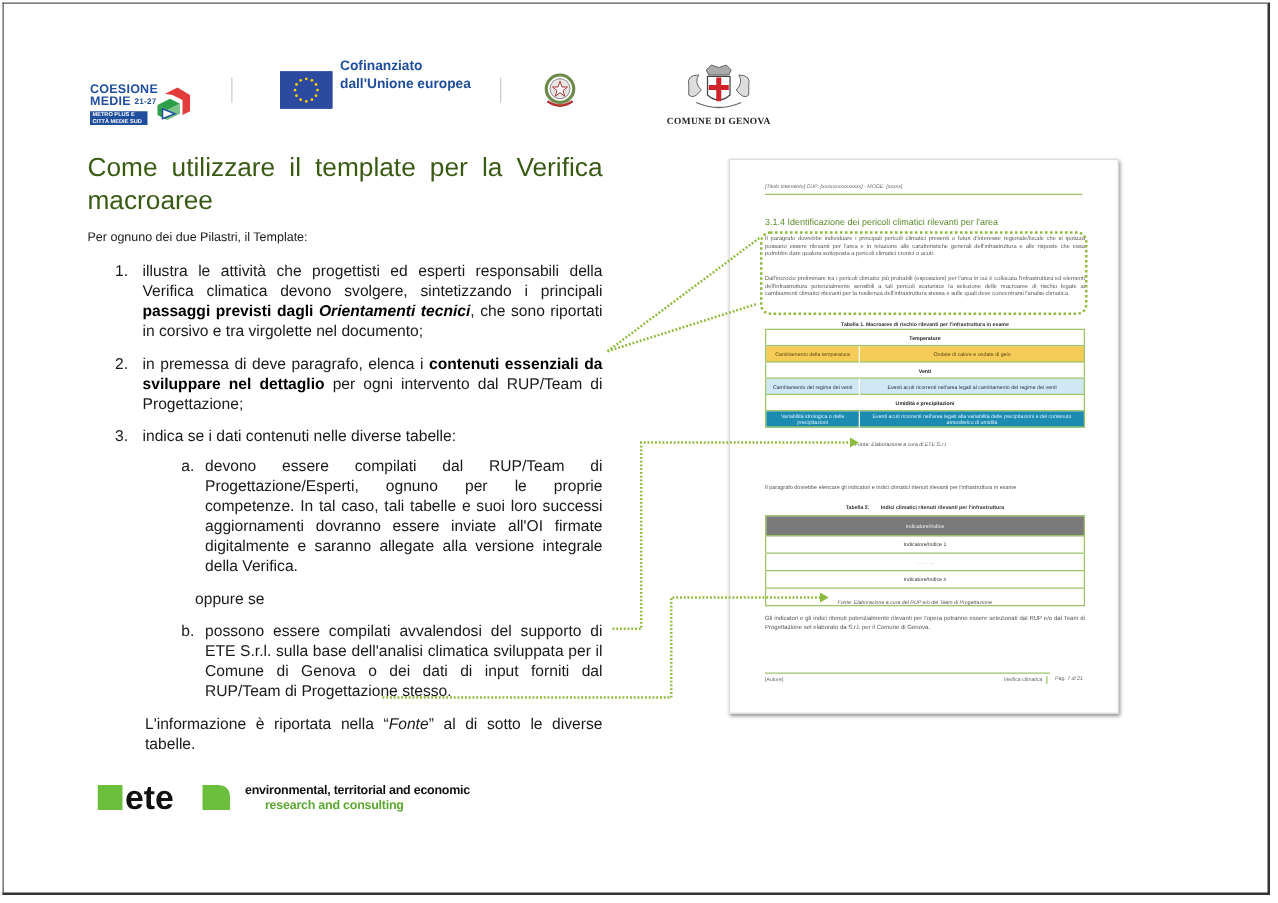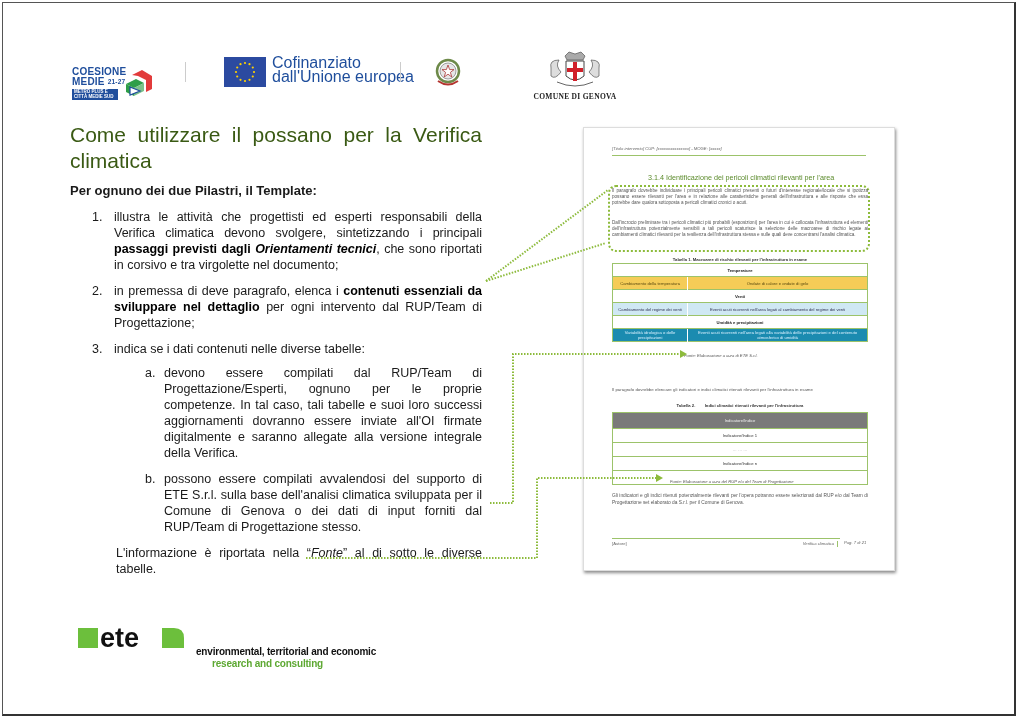--- a/index.html
+++ b/index.html
@@ -13,46 +13,46 @@
     box-sizing: border-box; background: #fff;
   }
   
   .logo-coesione { position: absolute; left: 72px; top: 67px; width: 84px; height: 36px; }
   .coesione-text { position: absolute; left: 0; top: 0; color: #1f4e9c; font-weight: bold; font-size: 10px; line-height: 10px; letter-spacing: 0.2px; }
   .coesione-text .yr { font-size: 6.5px; vertical-align: top; }
   .coesione-band { position: absolute; left: 0; top: 22px; width: 46px; height: 11px; background: #1f4e9c; color: #fff; font-size: 4.5px; line-height: 5px; padding-left: 2px; box-sizing: border-box; font-weight: bold; }
   .coesione-mark { position: absolute; left: 50px; top: 2px; width: 32px; height: 30px; }
   .sep { position: absolute; top: 62px; width: 1px; height: 20px; background: #ccc; }
   .eu-flag { position: absolute; left: 224px; top: 57px; width: 42px; height: 30px; background: #2b4aa0; }
-  .eu-text { position: absolute; left: 272px; top: 56px; color: #1f4e9c; font-weight: normal; font-size: 16px; line-height: 14px; }
+  .eu-text { position: absolute; left: 272px; top: 46px; color: #1f4e9c; font-weight: bold; font-size: 11px; line-height: 14px; }
   .emblem-rep { position: absolute; left: 432px; top: 57px; width: 32px; height: 32px; }
   .genova { position: absolute; left: 530px; top: 50px; width: 90px; height: 56px; text-align: center; }
   .genova svg { display: block; margin: 0 auto; }
   .genova-label { font-family: "Liberation Serif", serif; font-size: 7.5px; font-weight: bold; color: #222; letter-spacing: 0.3px; margin-top: 2px; }
 
   
   .title { position: absolute; left: 70px; top: 122px; width: 412px; font-size: 21px; line-height: 26px; color: #3a5a14; text-align: justify; text-align-last: left; }
-  .intro { position: absolute; left: 70px; top: 183px; font-size: 13px; line-height: 16px; font-weight: bold; }
+  .intro { position: absolute; left: 70px; top: 183px; font-size: 10px; line-height: 16px; }
   .list { position: absolute; left: 70px; top: 209px; width: 412px; font-size: 12.5px; line-height: 16px; }
   .li { position: relative; padding-left: 44px; text-align: justify; margin-bottom: 10px; }
   .li .num { position: absolute; left: 22px; top: 0; }
   .sub { position: relative; padding-left: 94px; text-align: justify; margin-bottom: 10px; }
   .sub .num { position: absolute; left: 75px; top: 0; }
   .oppure { padding-left: 86px; margin-bottom: 10px; }
   .closing { padding-left: 46px; text-align: justify; }
   b { font-weight: bold; color: #000; }
 
   
   .doc {
     position: absolute; left: 583px; top: 127px; width: 310px; height: 442px;
     background: #fff; box-shadow: 1px 2px 3px rgba(0,0,0,0.45); border: 1px solid #ddd;
     font-size: 4.6px; line-height: 6px; color: #555;
   }
   .doc .hdr { position: absolute; left: 28px; top: 18px; width: 254px; border-bottom: 1px solid #9cc36a; padding-bottom: 3px; font-style: italic; font-size: 4.2px; color: #666; }
-  .doc .h3 { position: absolute; left: 28px; font-size: 7.2px; line-height: 8.5px; color: #5a8a2a; margin-left: 36px; }
+  .doc .h3 { position: absolute; left: 28px; font-size: 7.2px; line-height: 8.5px; color: #5a8a2a; }
   .doc .para { position: absolute; left: 28px; width: 256px; text-align: justify; }
   .doc .dotbox { position: absolute; left: 24px; top: 57px; width: 262px; height: 67px; border: 2px dotted #8dbb3c; border-radius: 8px; box-sizing: border-box; }
   .tcap { position: absolute; left: 28px; width: 256px; text-align: center; font-weight: bold; font-size: 4.2px; color: #333; }
   .t1 { position: absolute; left: 28px; top: 135px; width: 256px; border-collapse: collapse; border: 1px solid #9cc36a; }
   .t1 td { font-size: 4.2px; line-height: 5px; text-align: center; height: 12px; border-top: 1px solid #9cc36a; padding: 0 3px; }
   .t1 .cat td { background: #fff; font-weight: bold; color: #222; }
   .t1 .r-yellow td { background: #f5cc57; color: #5a4a10; }
   .t1 .r-light td { background: #cfe8f3; color: #335; }
   .t1 .r-dark td { background: #1b8bb0; color: #d8f0ff; }
   .t1 td + td { border-left: 1px solid #fff; }
@@ -63,21 +63,21 @@
   .doc .ftr { position: absolute; left: 28px; top: 410px; width: 228px; border-top: 1px solid #9cc36a; padding-top: 2px; font-size: 4.2px; color: #666; }
   .doc .ftr .r { position: absolute; right: 2px; top: 2px; font-style: italic; padding-right: 3px; border-right: 1px solid #9cc36a; }
   .doc .pg { position: absolute; left: 260px; top: 412px; font-size: 4.2px; font-style: italic; color: #666; }
 
   
   .connectors { position: absolute; left: 0; top: 0; width: 1022px; height: 722px; pointer-events: none; }
 
   
   .ete { position: absolute; left: 78px; top: 624px; width: 110px; height: 28px; }
   .ete-tag { position: absolute; left: 196px; top: 627px; font-size: 10px; line-height: 12px; font-weight: bold; letter-spacing: -0.2px; }
-  .ete-tag .l1 { color: #111; margin-top: 19px; }
+  .ete-tag .l1 { color: #111; }
   .ete-tag .l2 { color: #5da832; padding-left: 16px; }
 </style>
 </head>
 <body>
 
 <div class="frame"></div>
 
 <div class="logo-coesione">
   <div class="coesione-text">
     <span>COESIONE</span><br>
@@ -128,40 +128,41 @@
     <path d="M6,18 Q4,10 14,10 Q10,16 16,22 Q10,30 6,26 Z" fill="#ddd" stroke="#555" stroke-width="0.7"></path>
     <path d="M54,18 Q56,10 46,10 Q50,16 44,22 Q50,30 54,26 Z" fill="#ddd" stroke="#555" stroke-width="0.7"></path>
     <path d="M21,11 L39,11 L39,26 Q30,34 21,26 Z" fill="#fff" stroke="#444" stroke-width="1"></path>
     <rect x="28" y="12" width="4" height="19" fill="#d0202a"></rect>
     <rect x="22" y="18" width="16" height="4" fill="#d0202a"></rect>
     <path d="M12,32 Q30,40 48,32" fill="none" stroke="#666" stroke-width="1"></path>
   </svg>
   <div class="genova-label">COMUNE DI GENOVA</div>
 </div>
 
-<div class="title">Come utilizzare il possano per la Verifica climatica</div>
+<div class="title">Come utilizzare il template per la Verifica macroaree</div>
 <div class="intro">Per ognuno dei due Pilastri, il Template:</div>
 
 <div class="list">
   <div class="li">
     <span class="num">1.</span>
     <span>illustra le attività che progettisti ed esperti responsabili della Verifica climatica devono svolgere, sintetizzando i principali </span><b>passaggi previsti dagli </b><b><i>Orientamenti tecnici</i></b><span>, che sono riportati in corsivo e tra virgolette nel documento;</span>
   </div>
   <div class="li">
     <span class="num">2.</span>
     <span>in premessa di deve paragrafo, elenca i </span><b>contenuti essenziali da sviluppare nel dettaglio</b><span> per ogni intervento dal RUP/Team di Progettazione;</span>
   </div>
   <div class="li" style="margin-bottom:8px">
     <span class="num">3.</span>
     <span>indica se i dati contenuti nelle diverse tabelle:</span>
   </div>
   <div class="sub">
     <span class="num">a.</span>
     <span>devono essere compilati dal RUP/Team di Progettazione/Esperti, ognuno per le proprie competenze. In tal caso, tali tabelle e suoi loro successi aggiornamenti dovranno essere inviate all'OI firmate digitalmente e saranno allegate alla versione integrale della Verifica.</span>
   </div>
+  <div class="oppure">oppure se</div>
   <div class="sub">
     <span class="num">b.</span>
     <span>possono essere compilati avvalendosi del supporto di ETE S.r.l. sulla base dell'analisi climatica sviluppata per il Comune di Genova o dei dati di input forniti dal RUP/Team di Progettazione stesso.</span>
   </div>
   <div class="closing">
     <span>L'informazione è riportata nella “</span><i>Fonte</i><span>” al di sotto le diverse tabelle.</span>
   </div>
 </div>
 
 <div class="doc">

